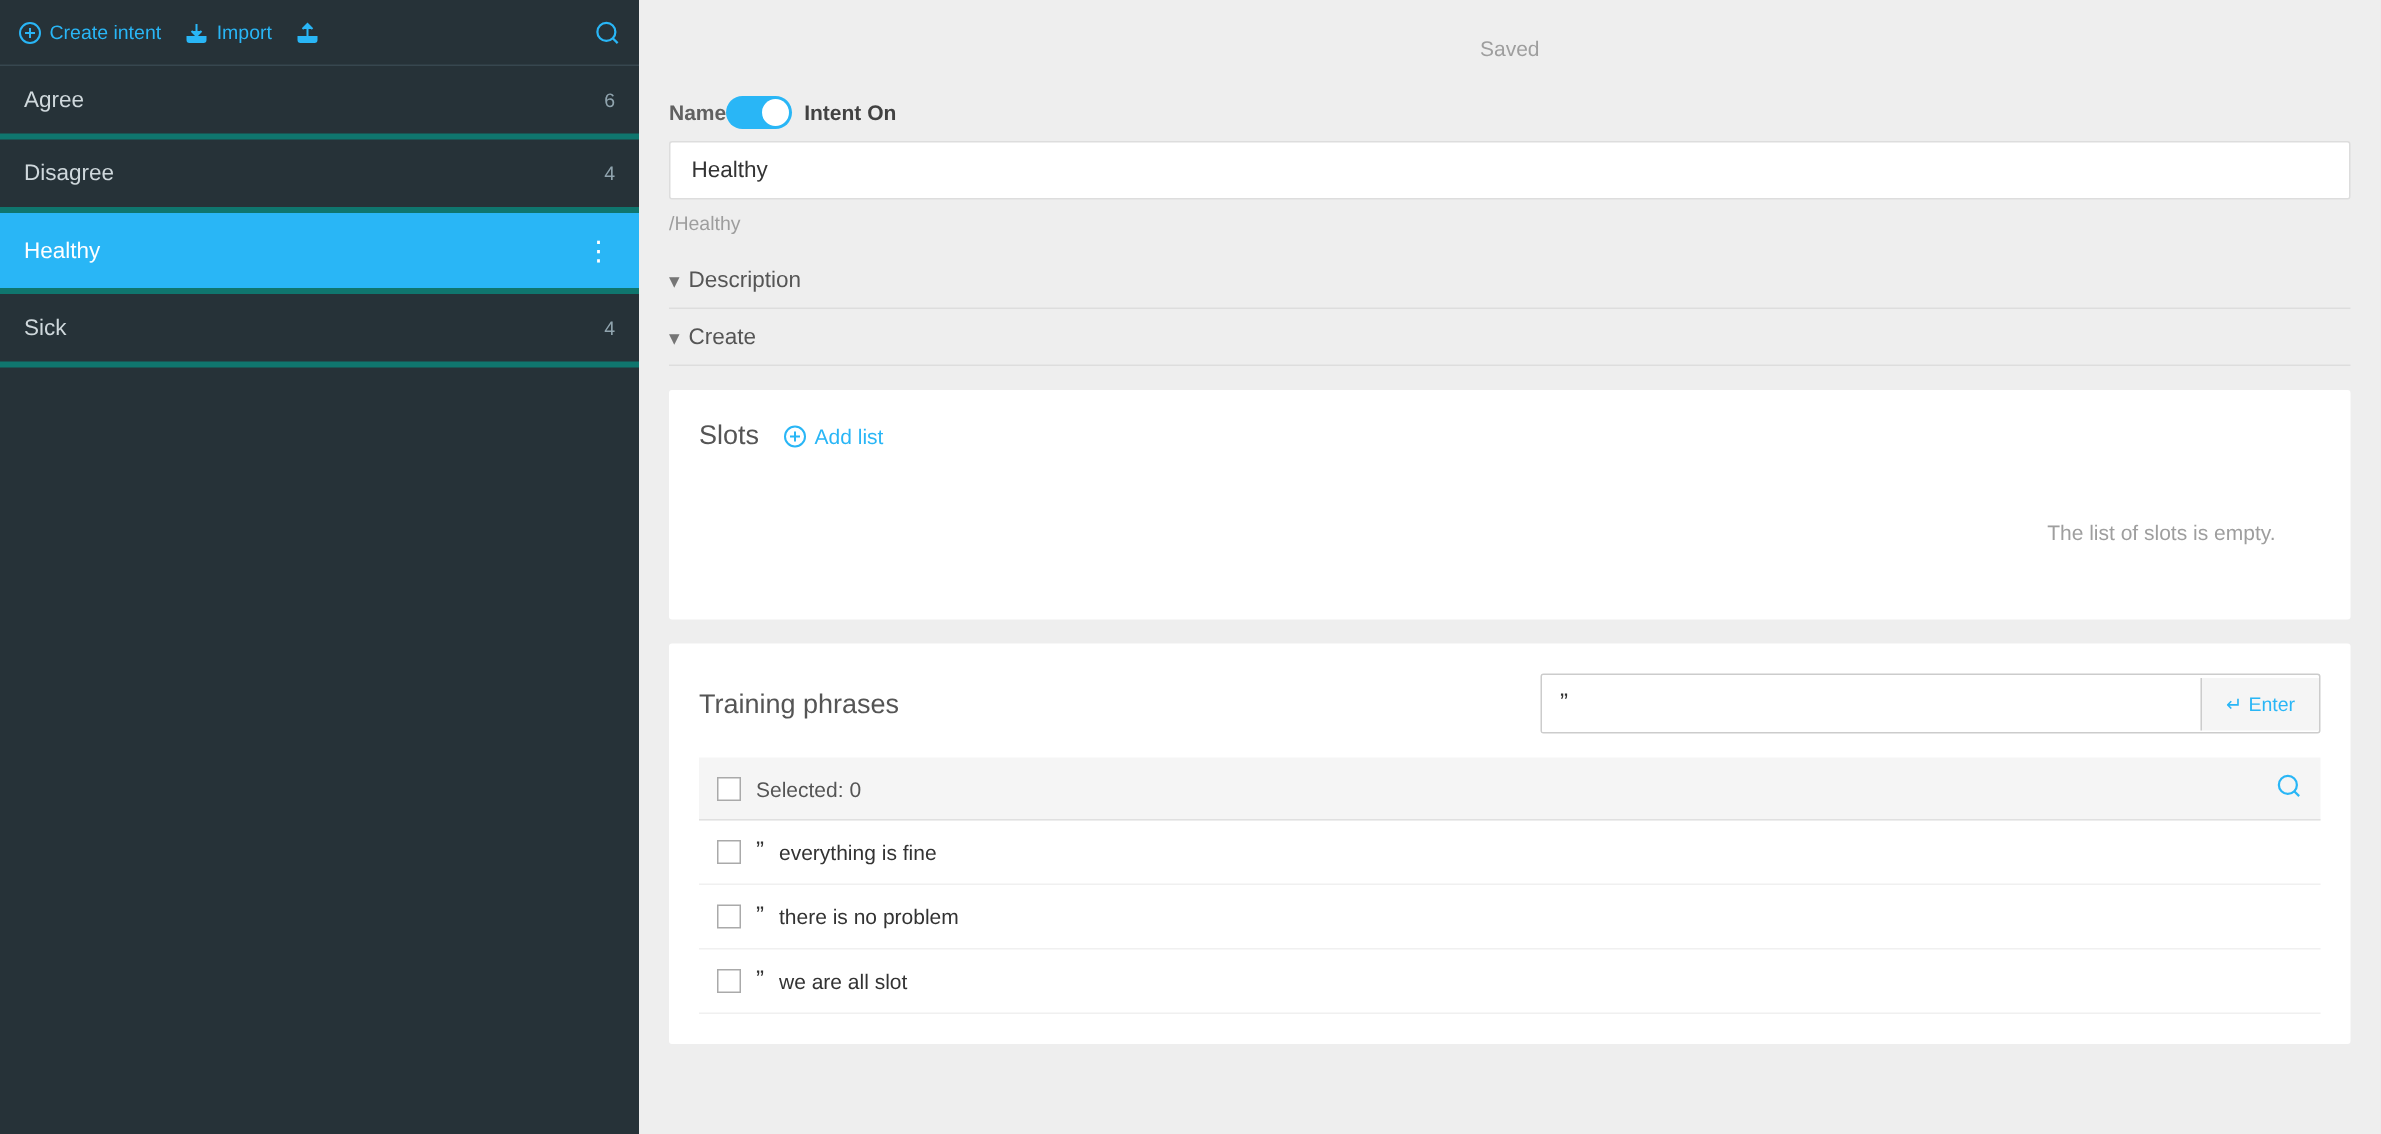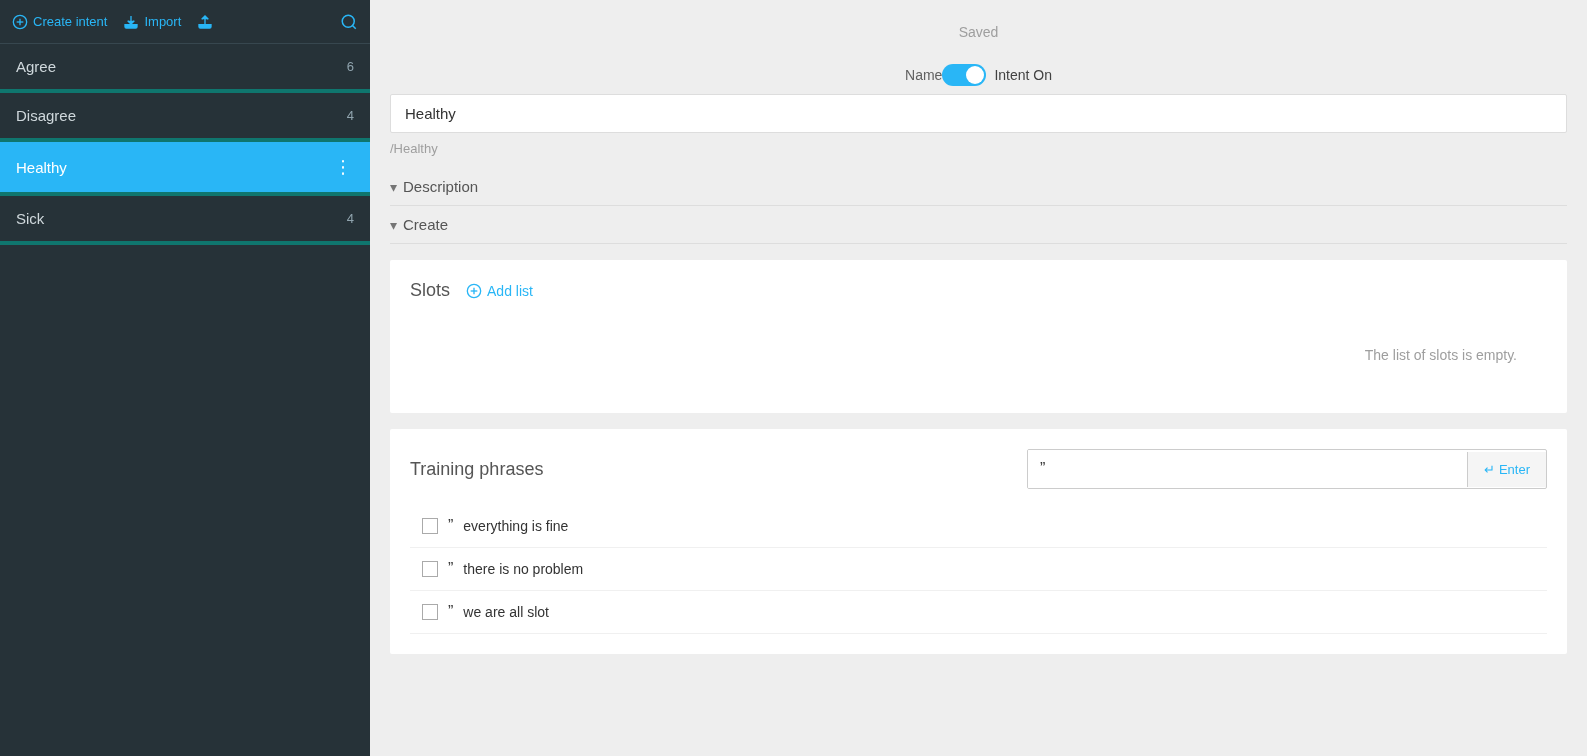--- a/index.html
+++ b/index.html
@@ -1,20 +1,20 @@
 <!DOCTYPE html>
 <html><head>
   <meta charset="utf-8">
   <style>
     * { box-sizing: border-box; margin: 0; padding: 0; }
     body { font-family: 'Segoe UI', Arial, sans-serif; display: flex; height: 756px; overflow: hidden; background: #e8e8e8; }
 
     
     .sidebar {
-      width: 370px;
+      width: 426px;
       background: #263238;
       color: #fff;
       display: flex;
       flex-direction: column;
       flex-shrink: 0;
       height: 100%;
     }
 
     .sidebar-toolbar {
       display: flex;
@@ -96,22 +96,23 @@
     }
 
     .intent-form {
       background: #eeeeee;
       padding: 0 20px 20px 20px;
     }
 
     .name-row {
       display: flex;
       align-items: center;
-      justify-content: center;
+      justify-content: flex-start;
       margin-bottom: 8px;
+      font-weight: bold;
     }
 
     .name-label {
       font-size: 14px;
       color: #616161;
     }
 
     .intent-toggle-row {
       display: flex;
       align-items: center;
@@ -441,20 +442,30 @@
         <div class="phrase-input-row" style="flex:1; max-width: 520px;">
           <span class="quote-icon">”</span>
           <input class="phrase-input" type="text" placeholder="" style="">
           <button class="enter-btn">
             <span>↵</span>
             <span>Enter</span>
           </button>
         </div>
       </div>
 
+      <div class="selected-row">
+        <div class="checkbox"></div>
+        <span class="selected-text">Selected: 0</span>
+        <button class="search-icon-btn">
+          <svg width="18" height="18" viewBox="0 0 24 24" fill="none" stroke="#29b6f6" stroke-width="2">
+              <circle cx="11" cy="11" r="8"></circle>
+              <line x1="21" y1="21" x2="16.65" y2="16.65"></line>
+            </svg>
+        </button>
+      </div>
 
       <div class="phrase-row">
         <div class="checkbox"></div>
         <span class="phrase-quote">”</span>
         <span class="phrase-text">everything is fine</span>
       </div>
 
       <div class="phrase-row">
         <div class="checkbox"></div>
         <span class="phrase-quote">”</span>

